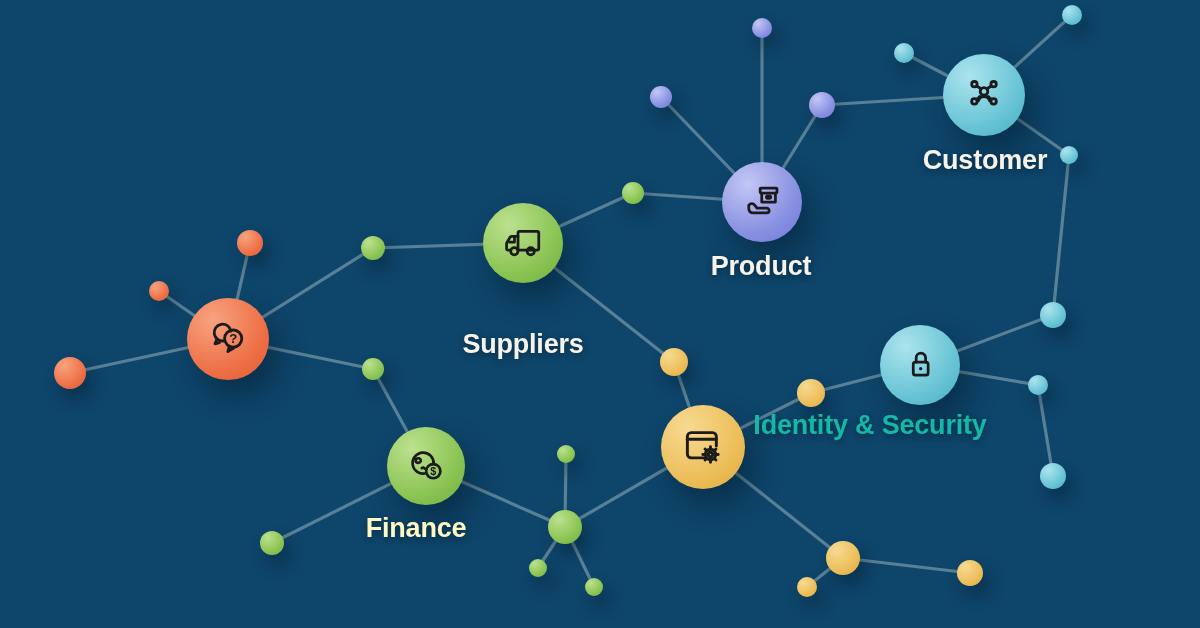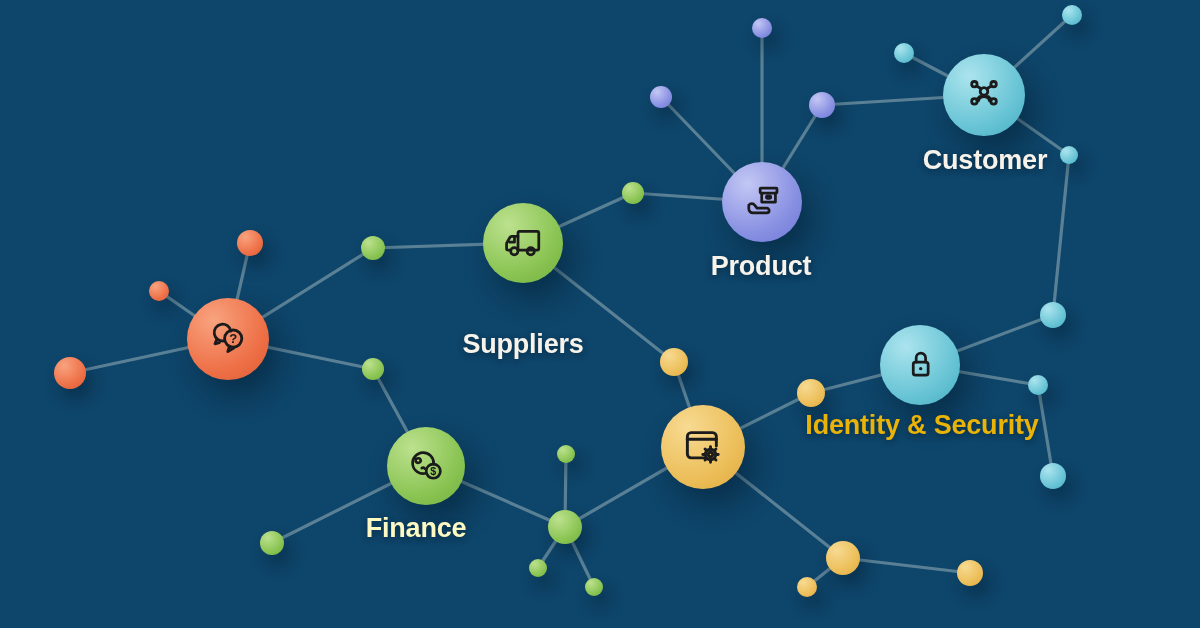--- a/index.html
+++ b/index.html
@@ -164,21 +164,21 @@
     <circle cx="12.1" cy="13.6" r="0.85" fill="#1b1b1b" stroke="none"></circle>
           </g>
         </svg>
       </span>
     </div>
 
   <div class="label" style="left: 523px; top: 310px; color: rgb(247, 243, 235); margin-top: 34px;">Suppliers</div>
   <div class="label" style="left: 761px; top: 266px; color: rgb(247, 243, 235);">Product</div>
   <div class="label" style="left: 985px; top: 160px; color: rgb(247, 243, 235);">Customer</div>
   <div class="label" style="left: 416px; top: 528px; color: #fef9c3;">Finance</div>
-  <div class="label" style="left: 922px; top: 425px; color: #eab308;">Identity &amp; Security</div>
+  <div class="label" style="left: 870px; top: 425px; color: #14b8a6;">Identity &amp; Security</div>
 <div class="dot" style="left: 149px; top: 281px; height: 20px; width: 20px; background: radial-gradient(circle at 32% 27%, rgb(248, 163, 127) 0%, rgb(238, 112, 71) 62%, rgb(223, 90, 48) 100%);"></div>
     <div class="dot" style="left: 237px; top: 230px; height: 26px; width: 26px; background: radial-gradient(circle at 32% 27%, rgb(248, 163, 127) 0%, rgb(238, 112, 71) 62%, rgb(223, 90, 48) 100%);"></div>
     <div class="dot" style="left: 54px; top: 357px; height: 32px; width: 32px; background: radial-gradient(circle at 32% 27%, rgb(248, 163, 127) 0%, rgb(238, 112, 71) 62%, rgb(223, 90, 48) 100%);"></div>
     <div class="dot" style="left: 361px; top: 236px; height: 24px; width: 24px; background: radial-gradient(circle at 32% 27%, rgb(188, 225, 142) 0%, rgb(138, 196, 83) 62%, rgb(114, 176, 59) 100%);"></div>
     <div class="dot" style="left: 622px; top: 182px; height: 22px; width: 22px; background: radial-gradient(circle at 32% 27%, rgb(188, 225, 142) 0%, rgb(138, 196, 83) 62%, rgb(114, 176, 59) 100%);"></div>
     <div class="dot" style="left: 362px; top: 358px; height: 22px; width: 22px; background: radial-gradient(circle at 32% 27%, rgb(188, 225, 142) 0%, rgb(138, 196, 83) 62%, rgb(114, 176, 59) 100%);"></div>
     <div class="dot" style="left: 260px; top: 531px; height: 24px; width: 24px; background: radial-gradient(circle at 32% 27%, rgb(188, 225, 142) 0%, rgb(138, 196, 83) 62%, rgb(114, 176, 59) 100%);"></div>
     <div class="dot" style="left: 548px; top: 510px; height: 34px; width: 34px; background: radial-gradient(circle at 32% 27%, rgb(188, 225, 142) 0%, rgb(138, 196, 83) 62%, rgb(114, 176, 59) 100%);"></div>
     <div class="dot" style="left: 557px; top: 445px; height: 18px; width: 18px; background: radial-gradient(circle at 32% 27%, rgb(188, 225, 142) 0%, rgb(138, 196, 83) 62%, rgb(114, 176, 59) 100%);"></div>
     <div class="dot" style="left: 529px; top: 559px; height: 18px; width: 18px; background: radial-gradient(circle at 32% 27%, rgb(188, 225, 142) 0%, rgb(138, 196, 83) 62%, rgb(114, 176, 59) 100%);"></div>

